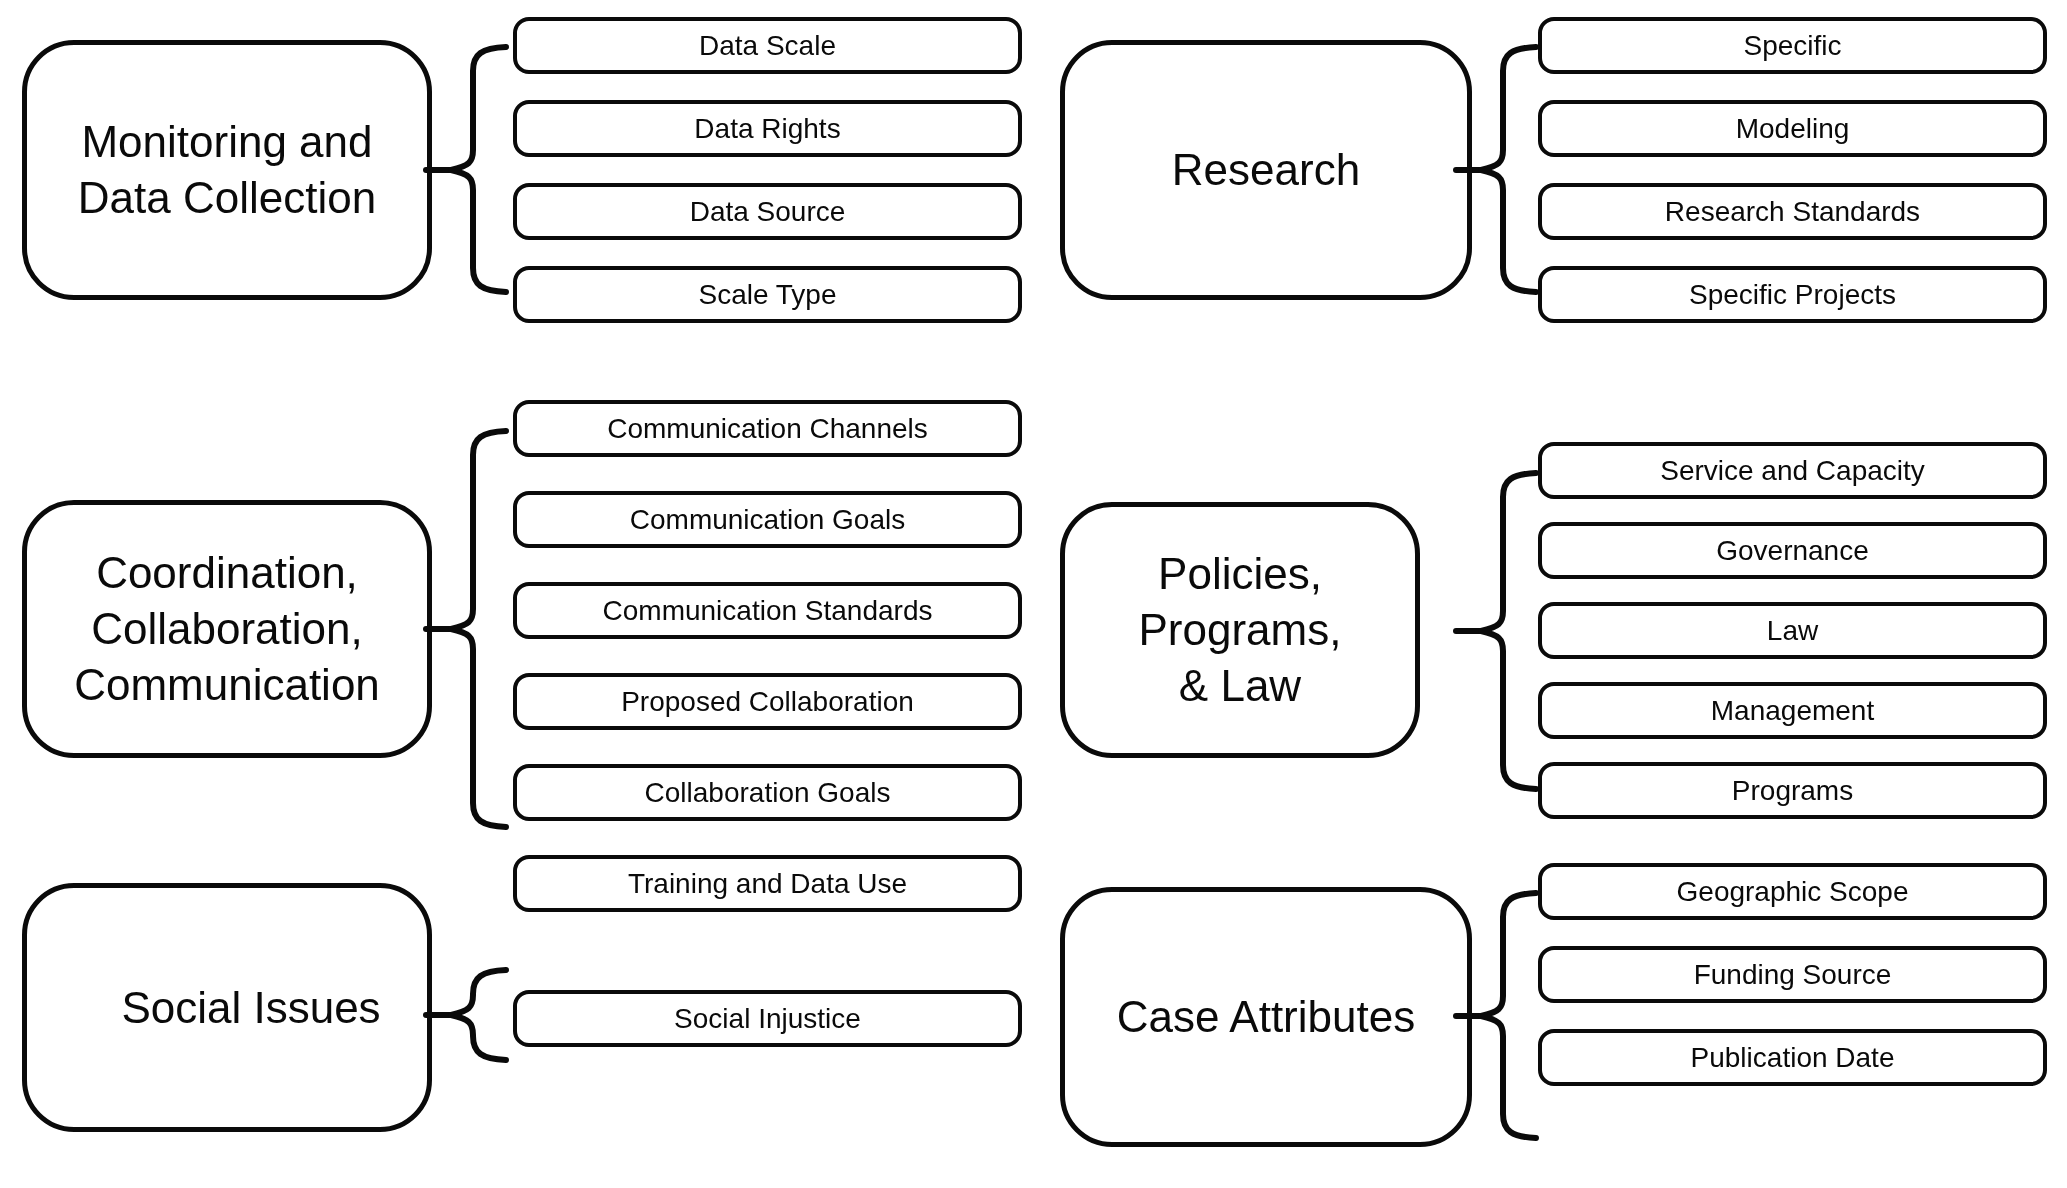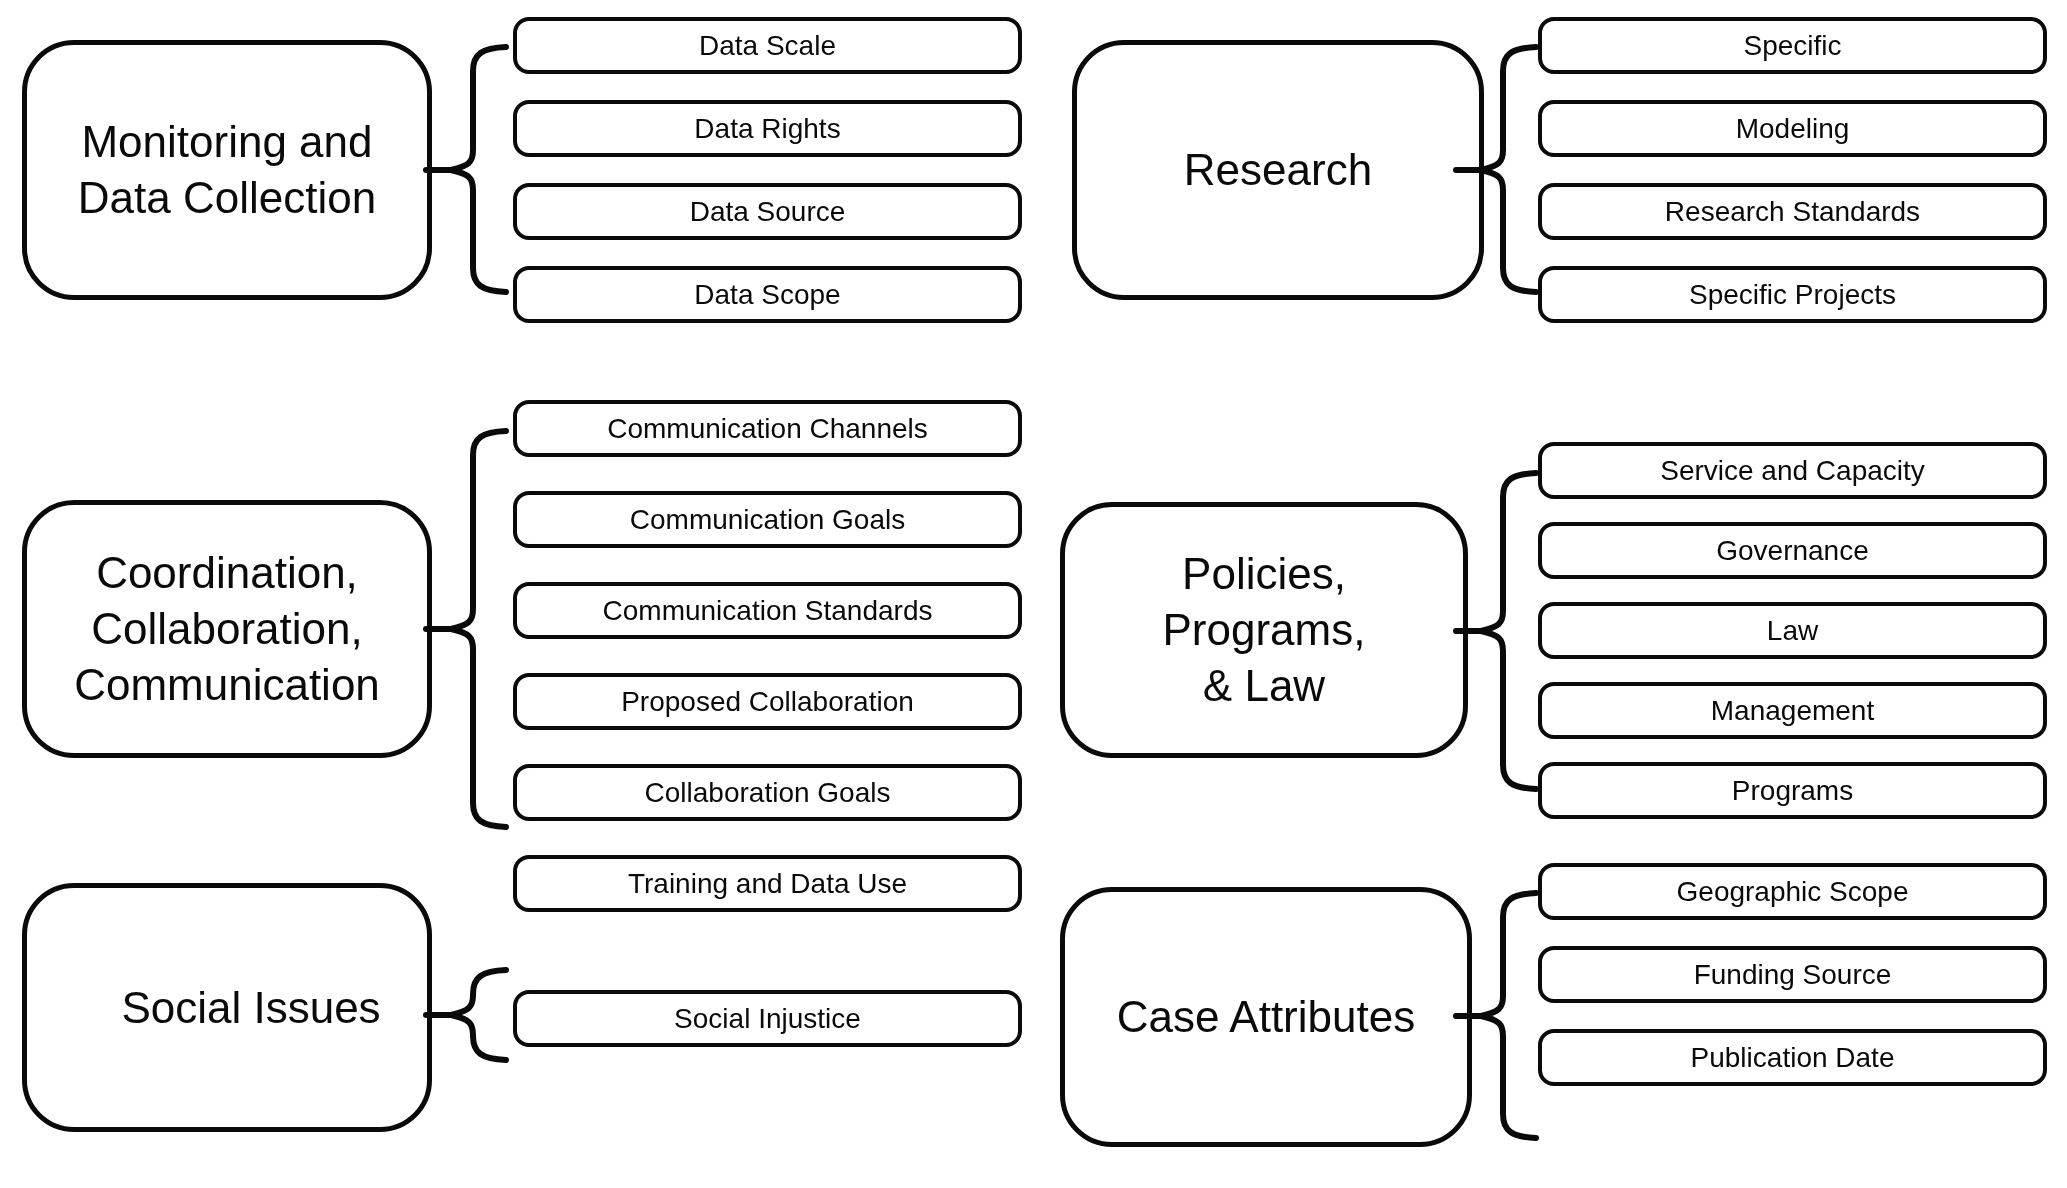--- a/index.html
+++ b/index.html
@@ -57,23 +57,23 @@
   }
   .brace path {
     fill: none;
     stroke: #0a0a0a;
     stroke-width: 6;
     stroke-linecap: round;
     stroke-linejoin: round;
   }
   
   .p0 { left: 22px;   top: 40px;  width: 410px; height: 260px; }
-  .p1 { left: 1060px; top: 40px;  width: 412px; height: 260px; margin-left: 12px; }
+  .p1 { left: 1060px; top: 40px;  width: 412px; height: 260px; }
   .p2 { left: 22px;   top: 500px; width: 410px; height: 258px; text-align: center; }
-  .p3 { left: 1060px; top: 502px; width: 408px; height: 256px; }
+  .p3 { left: 1060px; top: 502px; width: 360px; height: 256px; }
   .p4 { left: 22px;   top: 883px; width: 410px; height: 249px; padding-left: 48px; }
   .p5 { left: 1060px; top: 887px; width: 412px; height: 260px; }
   
   .b0 { left: 426px;  top: 45px;  }
   .b1 { left: 1456px; top: 45px;  }
   .b2 { left: 426px;  top: 429px; }
   .b3 { left: 1456px; top: 471px; }
   .b4 { left: 426px;  top: 968px; }
   .b5 { left: 1456px; top: 891px; }
   
@@ -91,21 +91,21 @@
   <div class="parent-box p0">Monitoring and
 Data Collection</div>
   <svg class="brace b0" width="85" height="249" viewBox="0 0 85 249">
     <path d="M0,125 L25,125"></path>
     <path d="M80,2 C56,3 47,9 47,26 L47,105 C47,117 43,121 25,125 C43,129 47,133 47,145 L47,223 C47,240 56,246 80,247"></path>
   </svg>
   <div class="children c0">
     <div class="child-box">Data Scale</div>
     <div class="child-box">Data Rights</div>
     <div class="child-box">Data Source</div>
-    <div class="child-box">Data Scope</div>
+    <div class="child-box">Scale Type</div>
   </div>
 </section>
 
 <section class="group">
   <div class="parent-box p1">Research</div>
   <svg class="brace b1" width="85" height="249" viewBox="0 0 85 249">
     <path d="M0,125 L25,125"></path>
     <path d="M80,2 C56,3 47,9 47,26 L47,105 C47,117 43,121 25,125 C43,129 47,133 47,145 L47,223 C47,240 56,246 80,247"></path>
   </svg>
   <div class="children c1">

